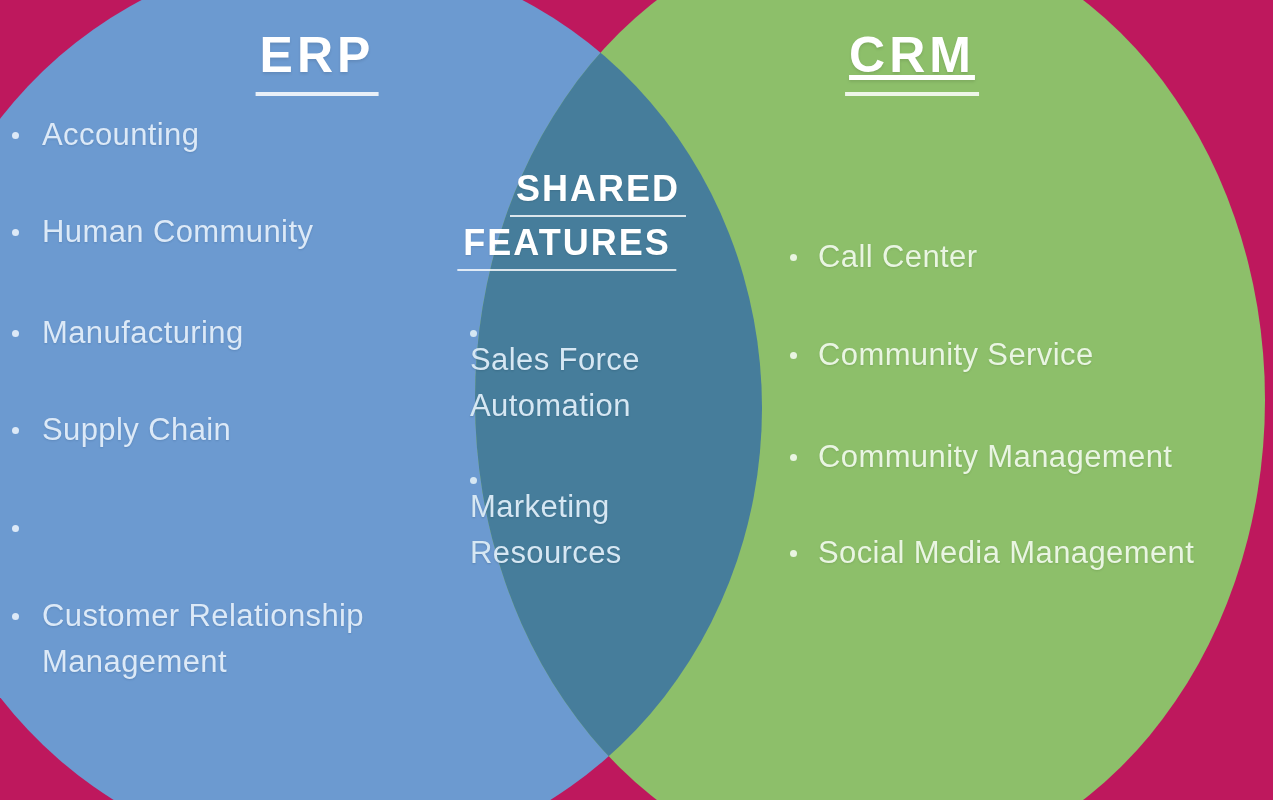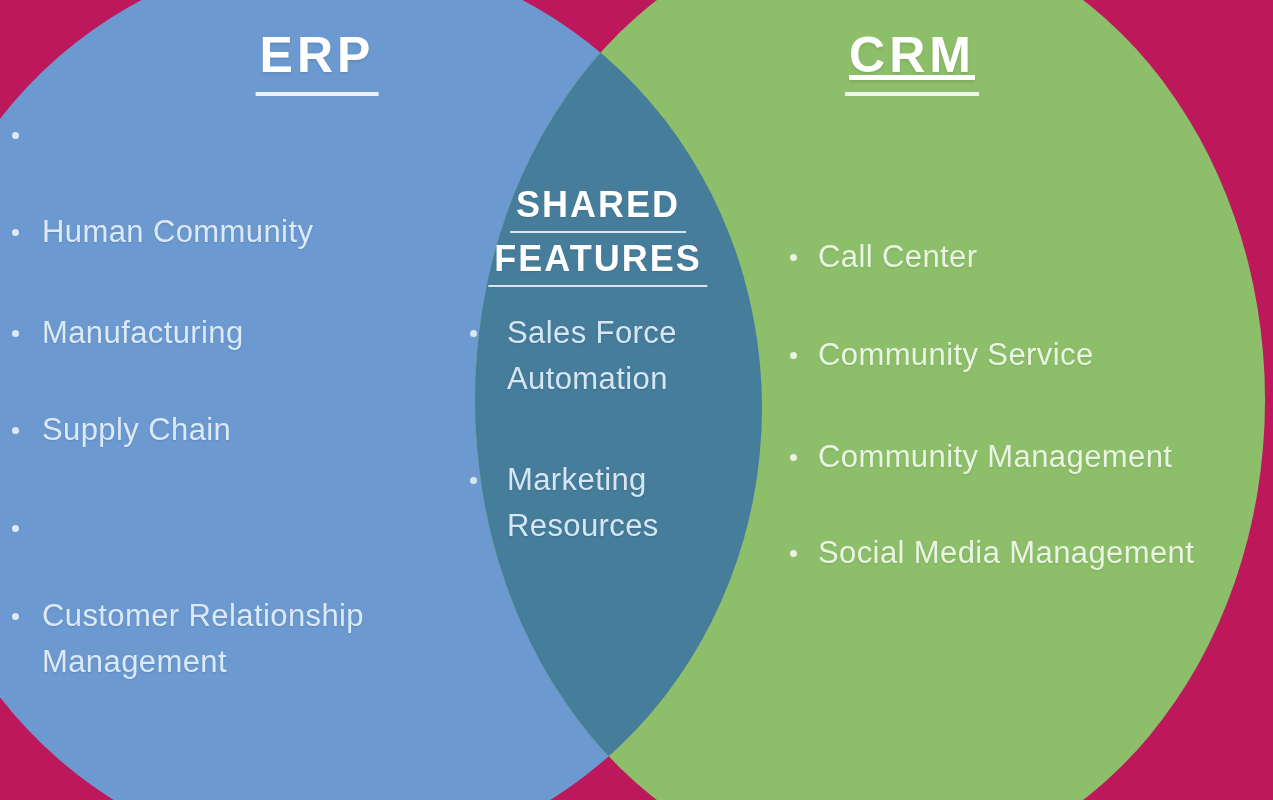--- a/index.html
+++ b/index.html
@@ -35,44 +35,43 @@
     position: absolute;
     transform: translateX(-50%);
     color: var(--title-white);
     font-weight: bold;
     font-size: 36px;
     letter-spacing: 2px;
     padding: 0 6px 5px 6px;
     border-bottom: 2px solid rgba(255,255,255,0.8);
     text-shadow: 0 1px 2px rgba(0,0,0,0.10);
     white-space: nowrap;
-    margin-top: 16px;
   }
   .overlap-line1 { left: 598px; top: 168px; }
-  .overlap-line2 { left: 598px; top: 222px; }
+  .overlap-line2 { left: 567px; top: 222px; }
 
   
   .item {
     position: absolute;
     display: flex;
     align-items: flex-start;
     font-size: 31px;
     line-height: 46px;
     letter-spacing: 0.4px;
   }
   .bullet {
     flex: 0 0 auto;
     width: 7px;
     height: 7px;
     border-radius: 50%;
     margin-top: 20px;
   }
   .erp-list .item  { left: 12px;  width: 440px; color: var(--text-on-blue); text-shadow: 0 1px 2px rgba(30,60,100,0.18); }
   .crm-list .item  { left: 790px; width: 485px; color: var(--text-on-green); text-shadow: 0 1px 2px rgba(60,90,40,0.18); }
-  .shared-list .item { left: 470px; width: 232px; color: var(--text-on-teal); text-shadow: 0 1px 2px rgba(20,50,70,0.20); }
+  .shared-list .item { left: 470px; width: 232px; color: var(--text-on-teal); text-shadow: 0 1px 2px rgba(20,50,70,0.20); flex-direction: column; }
   .erp-list .bullet    { background: var(--text-on-blue);  margin-right: 23px; }
   .crm-list .bullet    { background: var(--text-on-green); margin-right: 21px; }
   .shared-list .bullet { background: var(--text-on-teal);  margin-right: 30px; }
   .crm-list .item-text { white-space: nowrap; text-align: center; }
 </style>
 </head>
 <body>
 
 <div class="stage">
 
@@ -90,20 +89,21 @@
   </svg>
 
   <div class="circle-title erp-title">ERP</div>
   <div class="circle-title crm-title">CRM</div>
   <div class="overlap-title-line overlap-line1">SHARED</div>
   <div class="overlap-title-line overlap-line2">FEATURES</div>
 
   <div class="erp-list">
     <div class="item" style="top:112px">
       <span class="bullet"></span>
+      <span class="item-text">Accounting</span>
     </div>
     <div class="item" style="top:209px">
       <span class="bullet"></span>
       <span class="item-text">Human Community</span>
     </div>
     <div class="item" style="top:310px">
       <span class="bullet"></span>
       <span class="item-text">Manufacturing</span>
     </div>
     <div class="item" style="top:407px">

